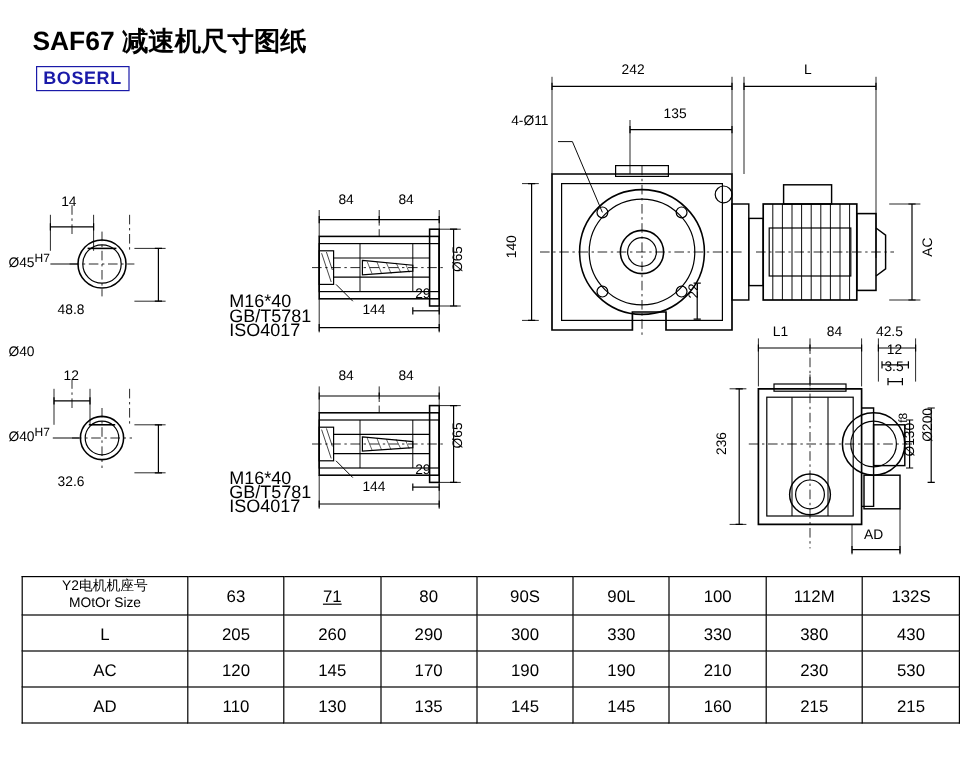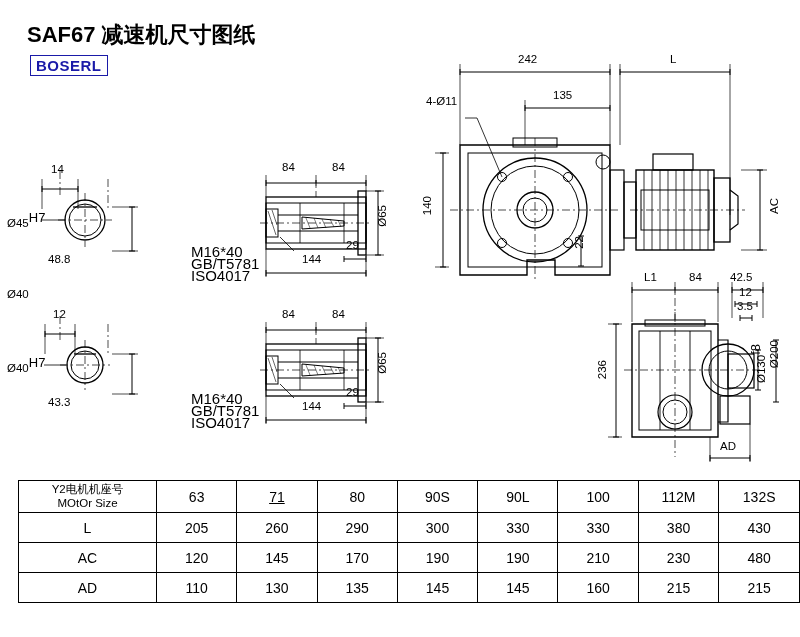--- a/index.html
+++ b/index.html
@@ -2,21 +2,21 @@
 <html><head>
 <meta charset="utf-8">
 <style>
   html,body{margin:0;padding:0;background:#fff;}
   body{width:800px;height:637px;position:relative;font-family:"Liberation Sans",sans-serif;color:#000;overflow:hidden;}
   .abs{position:absolute;}
   .ttl{font-size:22px;font-weight:bold;letter-spacing:0px;}
   .logo{border:1.5px solid #1a1aa8;color:#1a1aa8;font-weight:bold;font-size:15px;padding:1px 5px;display:inline-block;letter-spacing:.5px;}
   .dim{font-size:11.5px;font-family:"Liberation Sans",sans-serif;}
   .dimS{font-size:15px;}
-  .sub{font-size:13px;vertical-align:super;}
+  .sub{font-size:10px;vertical-align:super;}
   .vert{writing-mode:vertical-rl;transform:rotate(180deg);}
   svg{display:block;}
   table{border-collapse:collapse;font-size:14px;}
   table td{border:1px solid #000;text-align:center;height:27px;}
   .hdcell{font-size:11.5px;line-height:1.15;padding:2px 4px;}
   .rl{font-size:14px;}
 </style>
 </head>
 <body>
 
@@ -72,21 +72,21 @@
     <line x1="40" y1="55" x2="90" y2="55" stroke="#000" stroke-width=".7" stroke-dasharray="8,3,2,3"></line>
     <line x1="65" y1="30" x2="65" y2="80" stroke="#000" stroke-width=".7" stroke-dasharray="8,3,2,3"></line>
     <line x1="24" y1="55" x2="46" y2="55" stroke="#000" stroke-width=".8"></line>
     <line x1="112" y1="44" x2="112" y2="84" stroke="#000" stroke-width="1"></line>
     <path d="M109,44 L115,44 M109,84 L115,84" stroke="#000" stroke-width="1"></path>
     <line x1="92" y1="44" x2="118" y2="44" stroke="#000" stroke-width=".7"></line>
     <line x1="92" y1="84" x2="118" y2="84" stroke="#000" stroke-width=".7"></line>
   </svg>
   <div class="abs dim" style="left:33px;top:-2px;">12</div>
   <div class="abs dim" style="left:-13px;top:45px;"><span>Ø40</span><span class="sub">H7</span></div>
-  <div class="abs dim" style="left:28px;top:86px;">43.3</div>
+  <div class="abs dim" style="left:28px;top:86px;">32.6</div>
 </div>
 
 <div class="abs" style="left:240px;top:165px;width:160px;height:120px;">
   <svg width="170" height="120" viewBox="0 0 170 120">
 
     <rect x="26" y="32" width="100" height="52" fill="none" stroke="#000" stroke-width="1.3"></rect>
     <rect x="26" y="38" width="100" height="40" fill="none" stroke="#000" stroke-width="1"></rect>
 
     <rect x="118" y="26" width="8" height="64" fill="none" stroke="#000" stroke-width="1.3"></rect>
 
@@ -381,21 +381,21 @@
     </tr>
     <tr>
       <td class="rl">AC</td>
       <td>120</td>
       <td>145</td>
       <td>170</td>
       <td>190</td>
       <td>190</td>
       <td>210</td>
       <td>230</td>
-      <td>480</td>
+      <td>530</td>
     </tr>
     <tr>
       <td class="rl">AD</td>
       <td>110</td>
       <td>130</td>
       <td>135</td>
       <td>145</td>
       <td>145</td>
       <td>160</td>
       <td>215</td>

